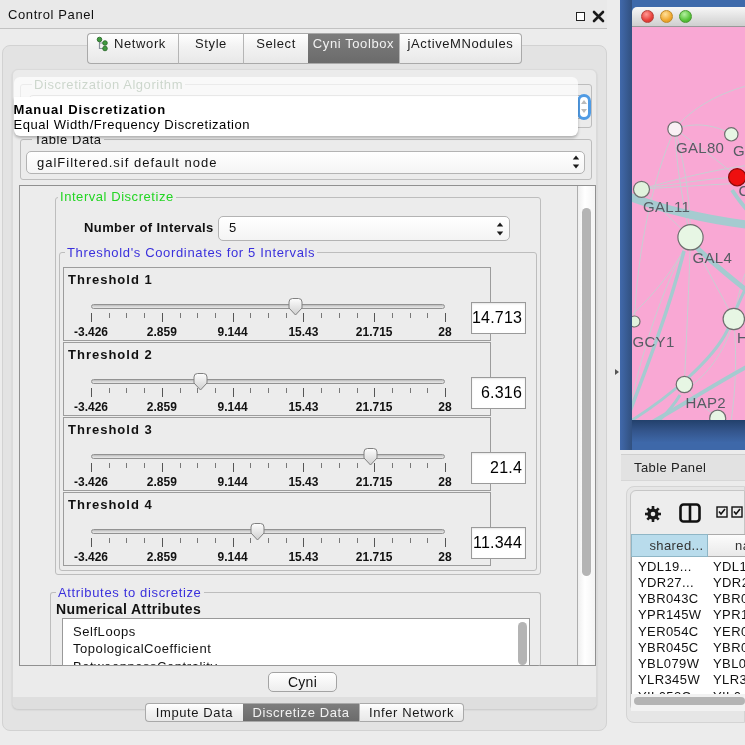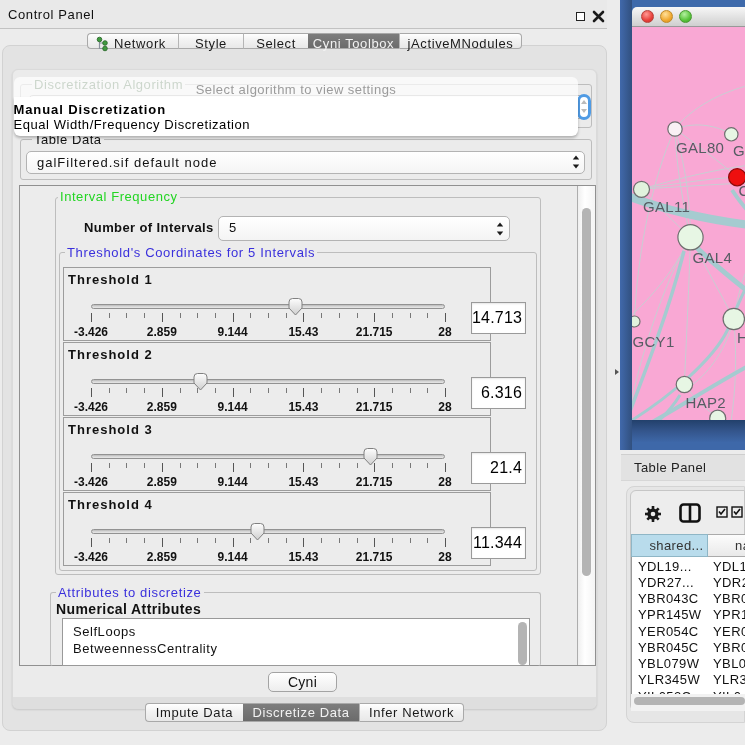--- a/index.html
+++ b/index.html
@@ -7,21 +7,21 @@
 .abs { position:absolute; }
 #stage { position:relative; width:745px; height:745px; }
 
 #titlebar { left:0; top:0; width:607px; height:29px; background:#e9e9e9; border-bottom:1px solid #c2c2c2; }
 #titletext { left:8px; top:7px; font-size:13px; color:#111; letter-spacing:0.6px; }
 #btnfloat { left:576px; top:12px; width:9px; height:9px; border:1.5px solid #222; background:#fff; }
 #outerbox { left:2px; top:45px; width:605px; height:686px; background:#e3e3e3; border:1px solid #d2d2d2; border-radius:8px; }
 #formpanel { left:12px; top:69px; width:585px; height:640px; background:#ebebeb; border:1px solid #dadada; border-radius:6px; box-shadow:0 1px 2px rgba(0,0,0,0.12); }
 #formfooter { left:13px; top:697px; width:583px; height:12px; background:#dedede; border-radius:0 0 6px 6px; }
 
-.seg { position:absolute; height:16px; background:linear-gradient(#ffffff,#f2f2f2 45%,#e8e8e8); border-top:1px solid #a9a9a9; border-bottom:1px solid #a9a9a9; font-size:13px; color:#1a1a1a; text-align:center; line-height:19px; letter-spacing:0.6px; }
+.seg { position:absolute; height:31px; background:linear-gradient(#ffffff,#f2f2f2 45%,#e8e8e8); border-top:1px solid #a9a9a9; border-bottom:1px solid #a9a9a9; font-size:13px; color:#1a1a1a; text-align:center; line-height:19px; letter-spacing:0.6px; }
 .seg.bot { height:19px; line-height:17px; }
 .seg.dark { background:linear-gradient(#7d7d7d,#6b6b6b); color:#f2f2f2; }
 
 .group { position:absolute; border:1px solid #bdbdbd; border-radius:3px; }
 .gtitle { position:absolute; font-size:13px; background:transparent; padding:0 2px; letter-spacing:0.55px; }
 
 .combo { position:absolute; background:linear-gradient(#ffffff,#f4f4f4); border:1px solid #b3b3b3; border-radius:5px; font-size:13px; color:#111; }
 .combo .txt { position:absolute; left:10px; top:3px; }
 
 .tpanel { position:absolute; left:63px; width:428px; height:74px; background:#ececec; border:1px solid #9c9c9c; }
@@ -75,40 +75,39 @@
   <div class="gtitle" style="left:32px;top:77px;color:#557755;background:#ebebeb;">Discretization Algorithm</div>
   <div class="combo" style="left:28px;top:95px;width:557px;height:24px;"></div>
   <div class="abs" style="left:577px;top:94px;width:14px;height:26px;border:3px solid #509be4;border-radius:7px;background:#fff;"></div>
   <svg class="abs" style="left:580px;top:100px" width="8" height="13" viewBox="0 0 8 13">
       <path d="M4 0 L7 4 L1 4 Z" fill="#bbb"></path>
       <path d="M4 13 L7 9 L1 9 Z" fill="#bbb"></path>
     </svg>
 
   <div class="abs" style="left:14px;top:77px;width:564px;height:20px;background:rgba(255,255,255,0.7);border-radius:6px 6px 0 0;z-index:60;"></div>
   <div class="abs" style="left:14px;top:97px;width:564px;height:38.5px;background:#ffffff;border-radius:0 0 6px 6px;box-shadow:0 2px 3px rgba(0,0,0,0.25);z-index:60;"></div>
-  <div class="abs" style="left:0;top:82px;width:592px;text-align:center;font-size:13px;color:#9b9b9b;z-index:61;letter-spacing:0.45px;">Select algorithm to view settings</div>
   <div class="abs" style="left:13.5px;top:102px;font-size:13px;font-weight:bold;color:#000;letter-spacing:0.9px;z-index:61;">Manual Discretization</div>
   <div class="abs" style="left:13.5px;top:117px;font-size:13px;color:#000;letter-spacing:0.55px;z-index:61;">Equal Width/Frequency Discretization</div>
 
   <div class="group" style="left:20px;top:139px;width:572px;height:41px;"></div>
   <div class="gtitle" style="left:32px;top:132px;color:#111;background:#ebebeb;">Table Data</div>
   <div class="combo" style="left:26px;top:151px;width:559px;height:23px;">
       <span class="txt" style="letter-spacing:1.0px;">galFiltered.sif default node</span>
     </div>
   <svg class="abs" style="left:572px;top:155px" width="8" height="14" viewBox="0 0 8 14">
       <path d="M4 0.5 L7.2 4.5 L0.8 4.5 Z" fill="#1a1a1a"></path>
       <path d="M4 13.5 L7.2 9.5 L0.8 9.5 Z" fill="#1a1a1a"></path>
     </svg>
 
   <div class="abs" style="left:19px;top:185px;width:577px;height:481px;background:#ececec;border:1px solid #909090;"></div>
   <div class="vtrack" style="left:577px;top:186px;width:18px;height:479px;border-left:1px solid #adadad;"></div>
   <div class="thumb" style="left:582px;top:208px;width:9px;height:368px;"></div>
 
   <div class="group" style="left:55px;top:197px;width:486px;height:378px;"></div>
-  <div class="gtitle" style="left:58px;top:189px;color:#23d523;background:#ececec;">Interval Frequency</div>
+  <div class="gtitle" style="left:58px;top:189px;color:#23d523;background:#ececec;">Interval Discretize</div>
   <div class="abs" style="left:84px;top:220px;font-size:13px;font-weight:bold;color:#111;">Number of Intervals</div>
   <div class="combo" style="left:218px;top:216px;width:292px;height:25px;">
       <span class="txt">5</span>
     </div>
   <svg class="abs" style="left:496px;top:222px" width="8" height="14" viewBox="0 0 8 14">
       <path d="M4 0.5 L7.2 4.5 L0.8 4.5 Z" fill="#1a1a1a"></path>
       <path d="M4 13.5 L7.2 9.5 L0.8 9.5 Z" fill="#1a1a1a"></path>
     </svg>
 
   <div class="group" style="left:59px;top:252px;width:478px;height:319px;"></div>
@@ -279,20 +278,21 @@
         </svg>
         <div class="vbox">11.344</div>
       </div>
     </div>
 
   <div class="group" style="left:50px;top:592px;width:491px;height:74px;border-bottom:none;"></div>
   <div class="gtitle" style="left:56px;top:585px;color:#3a30dc;background:#ececec;letter-spacing:0.65px;">Attributes to discretize</div>
   <div class="abs" style="left:56px;top:601px;font-size:14px;font-weight:bold;color:#111;">Numerical Attributes</div>
   <div class="abs" id="attrlist">
     <div style="padding:4.5px 0 0 10px;letter-spacing:0.55px;">SelfLoops</div>
+    <div style="padding:2.5px 0 0 10px;letter-spacing:0.55px;">TopologicalCoefficient</div>
     <div style="padding:2.5px 0 0 10px;letter-spacing:0.55px;">BetweennessCentrality</div>
   </div>
   <div class="thumb" style="left:518px;top:622px;width:9px;height:43px;"></div>
 
   <div class="abs" id="applybtn">Cyni</div>
   <div class="seg bot" style="left:145px;top:703px;width:98px;border-left:1px solid #a9a9a9;border-radius:4px 0 0 4px;">Impute Data</div>
   <div class="seg dark bot" style="left:243px;top:703px;width:116px;">Discretize Data</div>
   <div class="seg bot" style="left:359px;top:703px;width:105px;border-left:1px solid #b5b5b5;border-right:1px solid #a9a9a9;border-radius:0 4px 4px 0;">Infer Network</div>
 
   <svg class="abs" style="left:614px;top:367px" width="6" height="8" viewBox="0 0 6 8">

